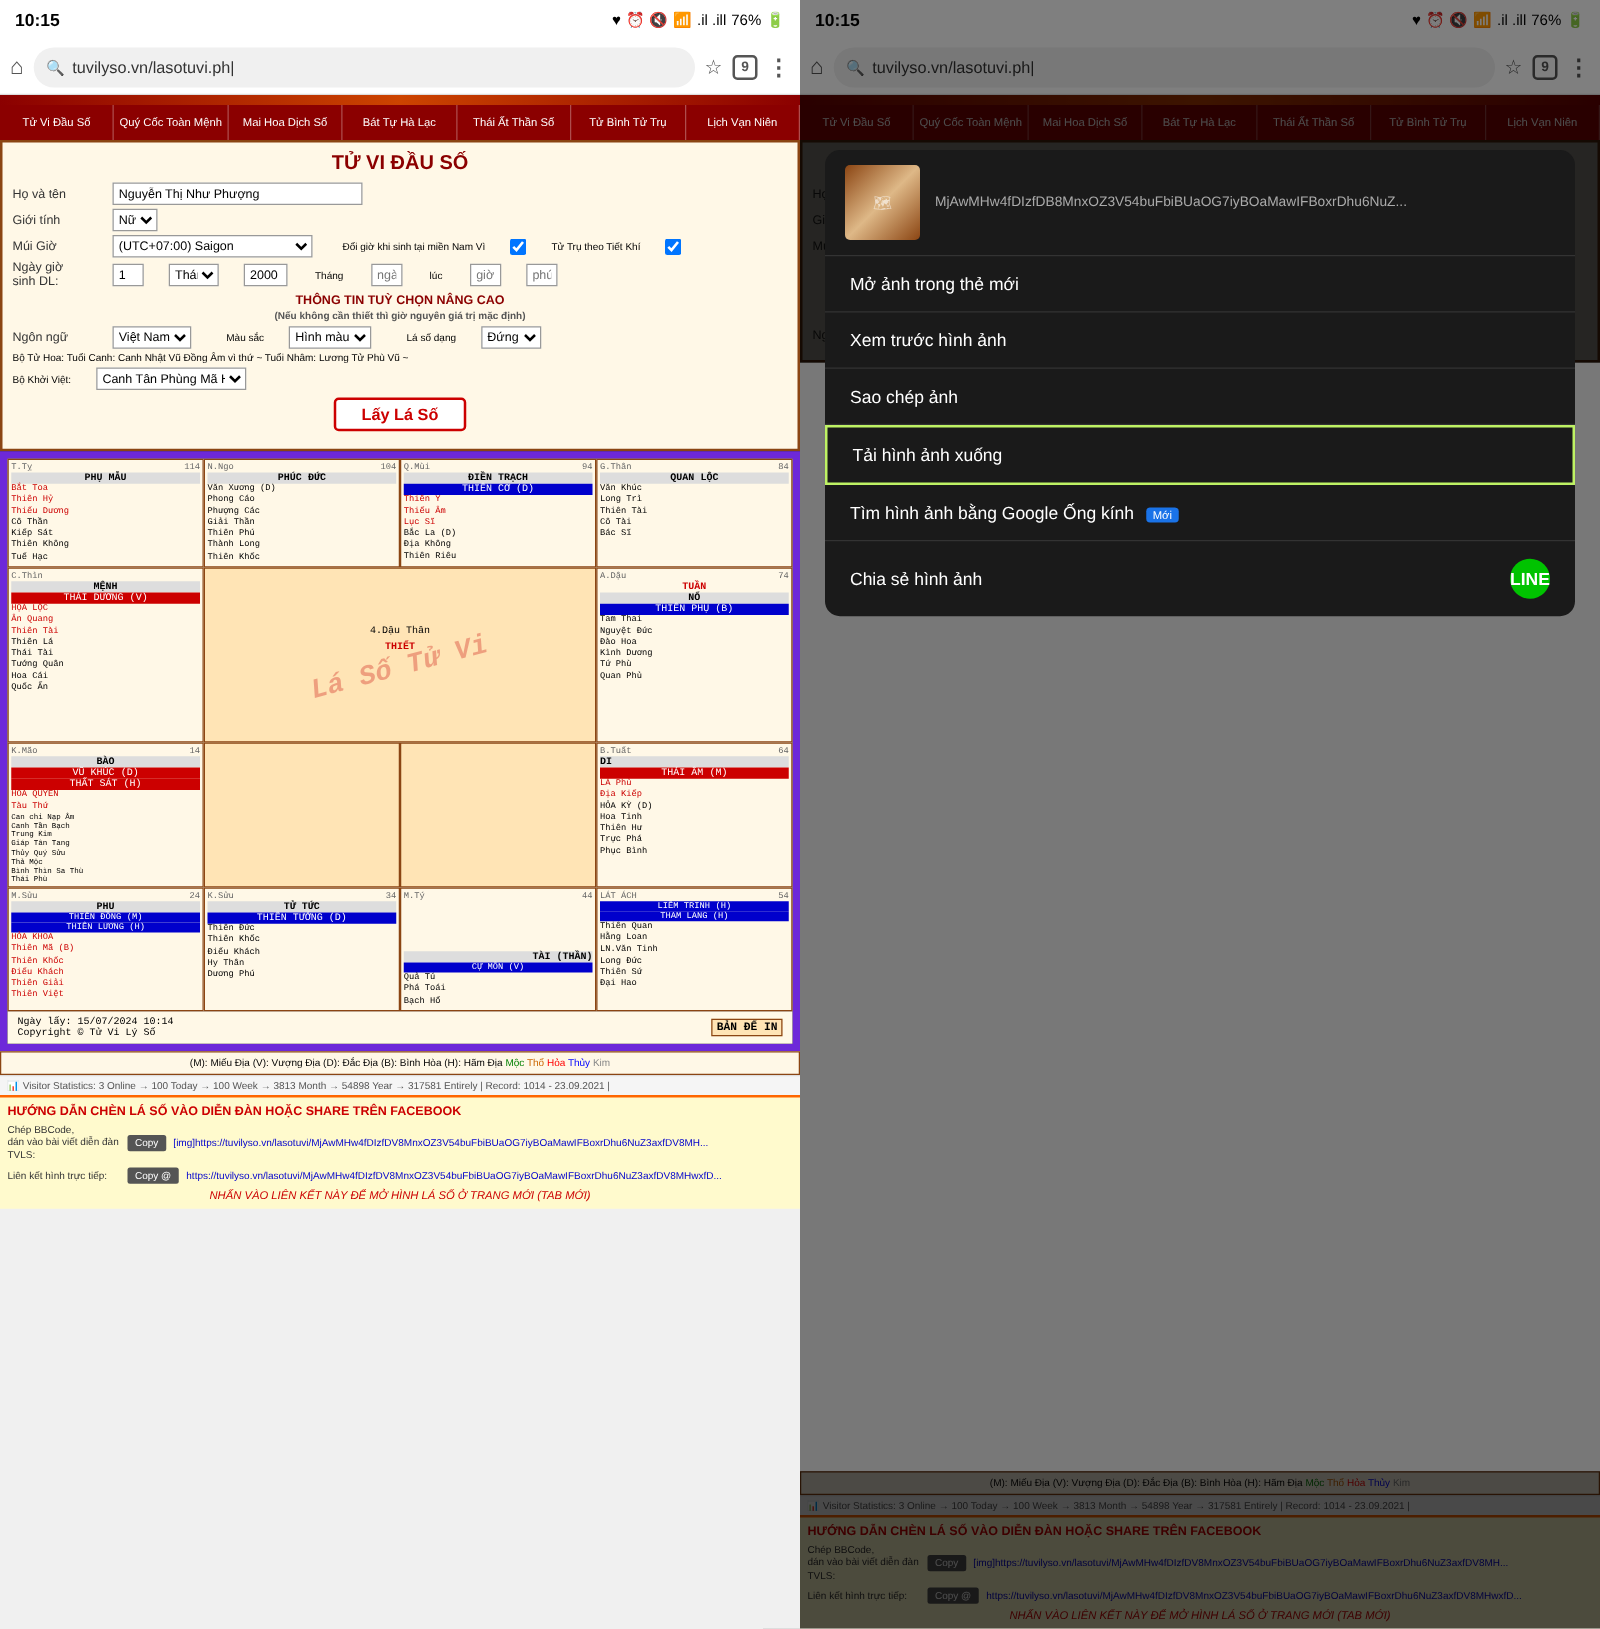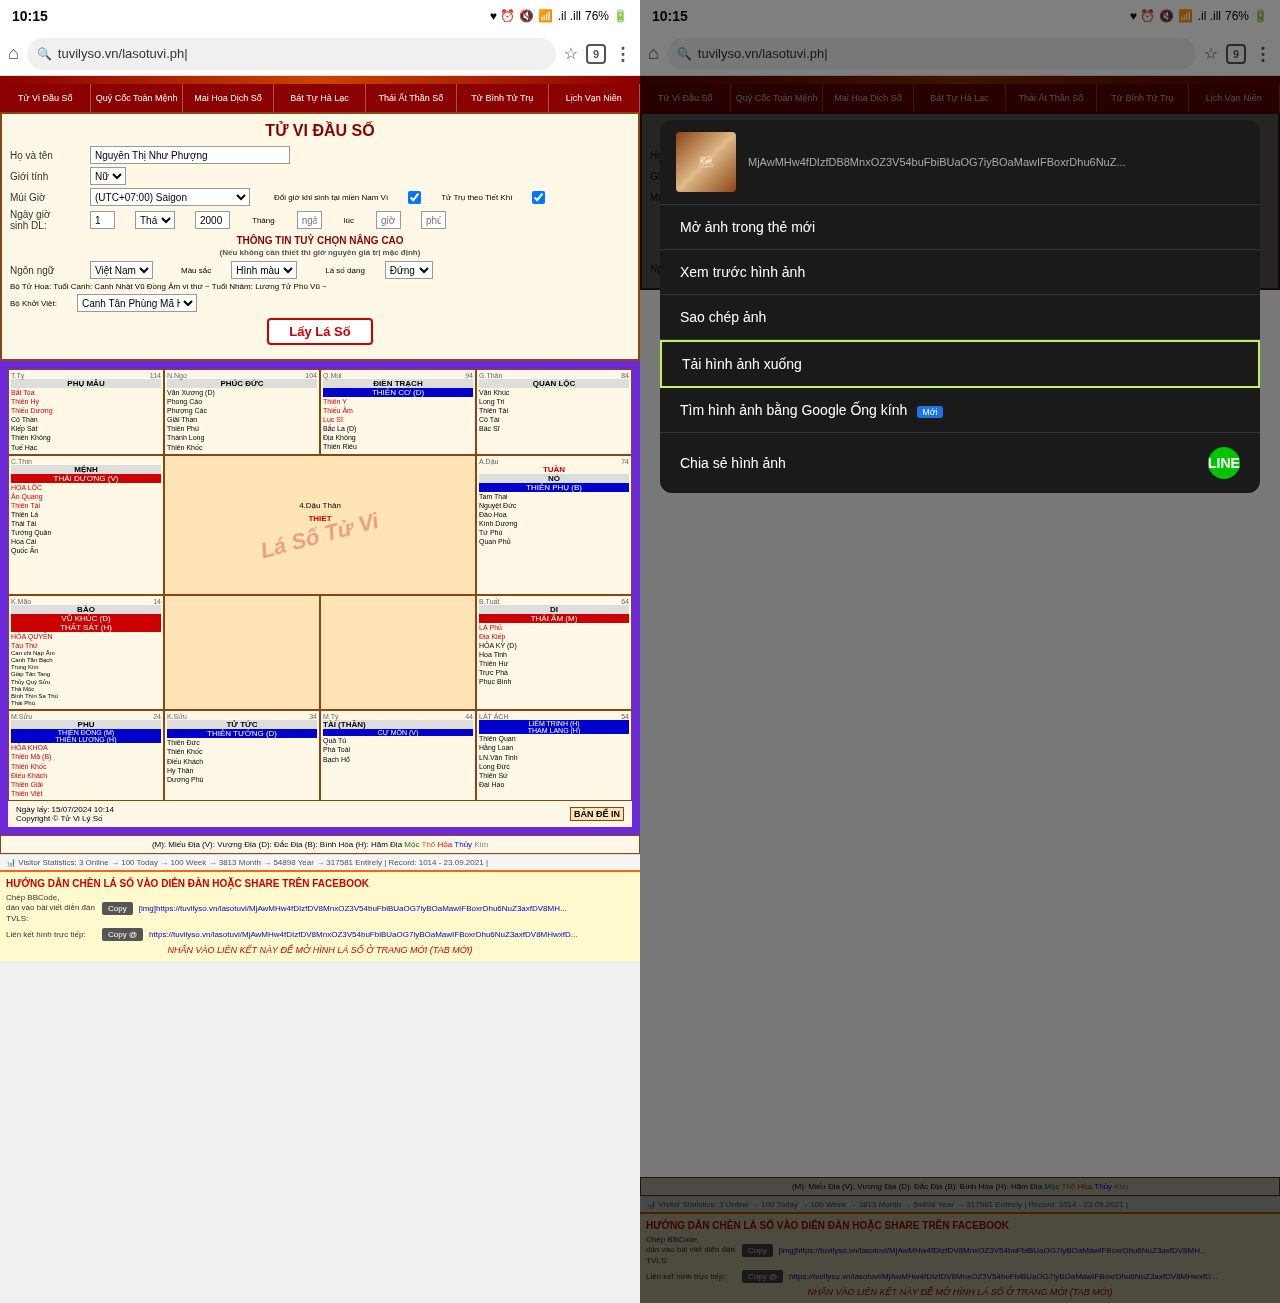--- a/index.html
+++ b/index.html
@@ -439,21 +439,21 @@
         <span>Bộ Tử Hoa: Tuổi Canh: Canh Nhật Vũ Đồng Âm vì thứ ~ Tuổi Nhâm: Lương Tử Phù Vũ ~</span>
       </div>
       <div class="form-row" style="font-size:8px;">
         <span>Bộ Khởi Việt:</span>
         <select class="form-select" style="width:120px;"><option>Canh Tân Phùng Mã Hổ</option></select>
       </div>
 
       <button class="btn-layso">Lấy Lá Số</button>
     </div>
 
-    <div style="background:#000000;border:8px solid #6d28d9;font-size:7px;">
+    <div style="background:#000000;border:6px solid #6d28d9;font-size:7px;font-family:Liberation Mono, monospace;">
 
       <div style="display:grid;grid-template-columns:repeat(4,1fr);">
 
         <div style="border:1px solid #8B4513;padding:2px;min-height:65px;background:#fff8e7;">
           <div style="display:flex;justify-content:space-between;font-size:7px;color:#666;">
             <span>T.Tỵ</span>
               <span>114</span>
           </div>
           <div style="text-align:center;font-weight:bold;font-size:8px;background:#ddd;">PHỤ MẪU</div>
           <div style="font-size:7px;color:#cc0000;line-height:1.3;">Bắt Toa<br>Thiên Hỷ<br>Thiếu Dương</div>
@@ -538,21 +538,21 @@
         </div>
 
         <div style="border:1px solid #8B4513;background:#ffe4b5;"></div>
         <div style="border:1px solid #8B4513;background:#ffe4b5;"></div>
 
         <div style="border:1px solid #8B4513;padding:2px;min-height:70px;background:#fff8e7;">
           <div style="display:flex;justify-content:space-between;font-size:7px;color:#666;">
             <span>B.Tuất</span>
               <span>64</span>
           </div>
-          <div style="text-align:center;font-weight:bold;font-size:8px;background:#ddd;">DI</div>
+          <div style="font-weight:bold;font-size:8px;background:#ddd;">DI</div>
           <div style="text-align:center;font-size:8px;background:#cc0000;color:#fff;">THÁI ÂM (M)</div>
           <div style="font-size:7px;color:#cc0000;line-height:1.3;">LÁ Phủ<br>Địa Kiếp</div>
           <div style="font-size:7px;line-height:1.3;">HỎA KỲ (D)<br>Hoa Tinh<br>Thiên Hư<br>Trực Phá<br>Phục Bình</div>
         </div>
       </div>
 
       <div style="display:grid;grid-template-columns:repeat(4,1fr);">
 
         <div style="border:1px solid #8B4513;padding:2px;min-height:65px;background:#fff8e7;">
           <div style="display:flex;justify-content:space-between;font-size:7px;color:#666;">
@@ -573,21 +573,21 @@
           <div style="text-align:center;font-weight:bold;font-size:8px;background:#ddd;">TỬ TỨC</div>
           <div style="text-align:center;font-size:8px;background:#0000cc;color:#fff;">THIÊN TƯỚNG (D)</div>
           <div style="font-size:7px;line-height:1.3;">Thiên Đức<br>Thiên Khốc<br>Điếu Khách<br>Hy Thân<br>Dương Phú</div>
         </div>
 
         <div style="border:1px solid #8B4513;padding:2px;min-height:65px;background:#fff8e7;">
           <div style="display:flex;justify-content:space-between;font-size:7px;color:#666;">
             <span>M.Tý</span>
               <span>44</span>
           </div>
-          <div style="text-align:left;font-weight:bold;font-size:8px;background:#ddd;">TÀI (THẦN)</div>
+          <div style="text-align:right;font-weight:bold;font-size:8px;background:#ddd;margin-top:40px;">TÀI (THẦN)</div>
           <div style="text-align:center;font-size:7px;background:#0000cc;color:#fff;">CỰ MÔN (V)</div>
           <div style="font-size:7px;line-height:1.3;">Quả Tú<br>Phá Toái<br>Bạch Hổ</div>
         </div>
 
         <div style="border:1px solid #8B4513;padding:2px;min-height:65px;background:#fff8e7;">
           <div style="display:flex;justify-content:space-between;font-size:7px;color:#666;">
             <span>LÁT ÁCH</span>
               <span>54</span>
           </div>
           <div style="text-align:center;font-size:7px;background:#0000cc;color:#fff;">LIÊM TRINH (H)</div>

